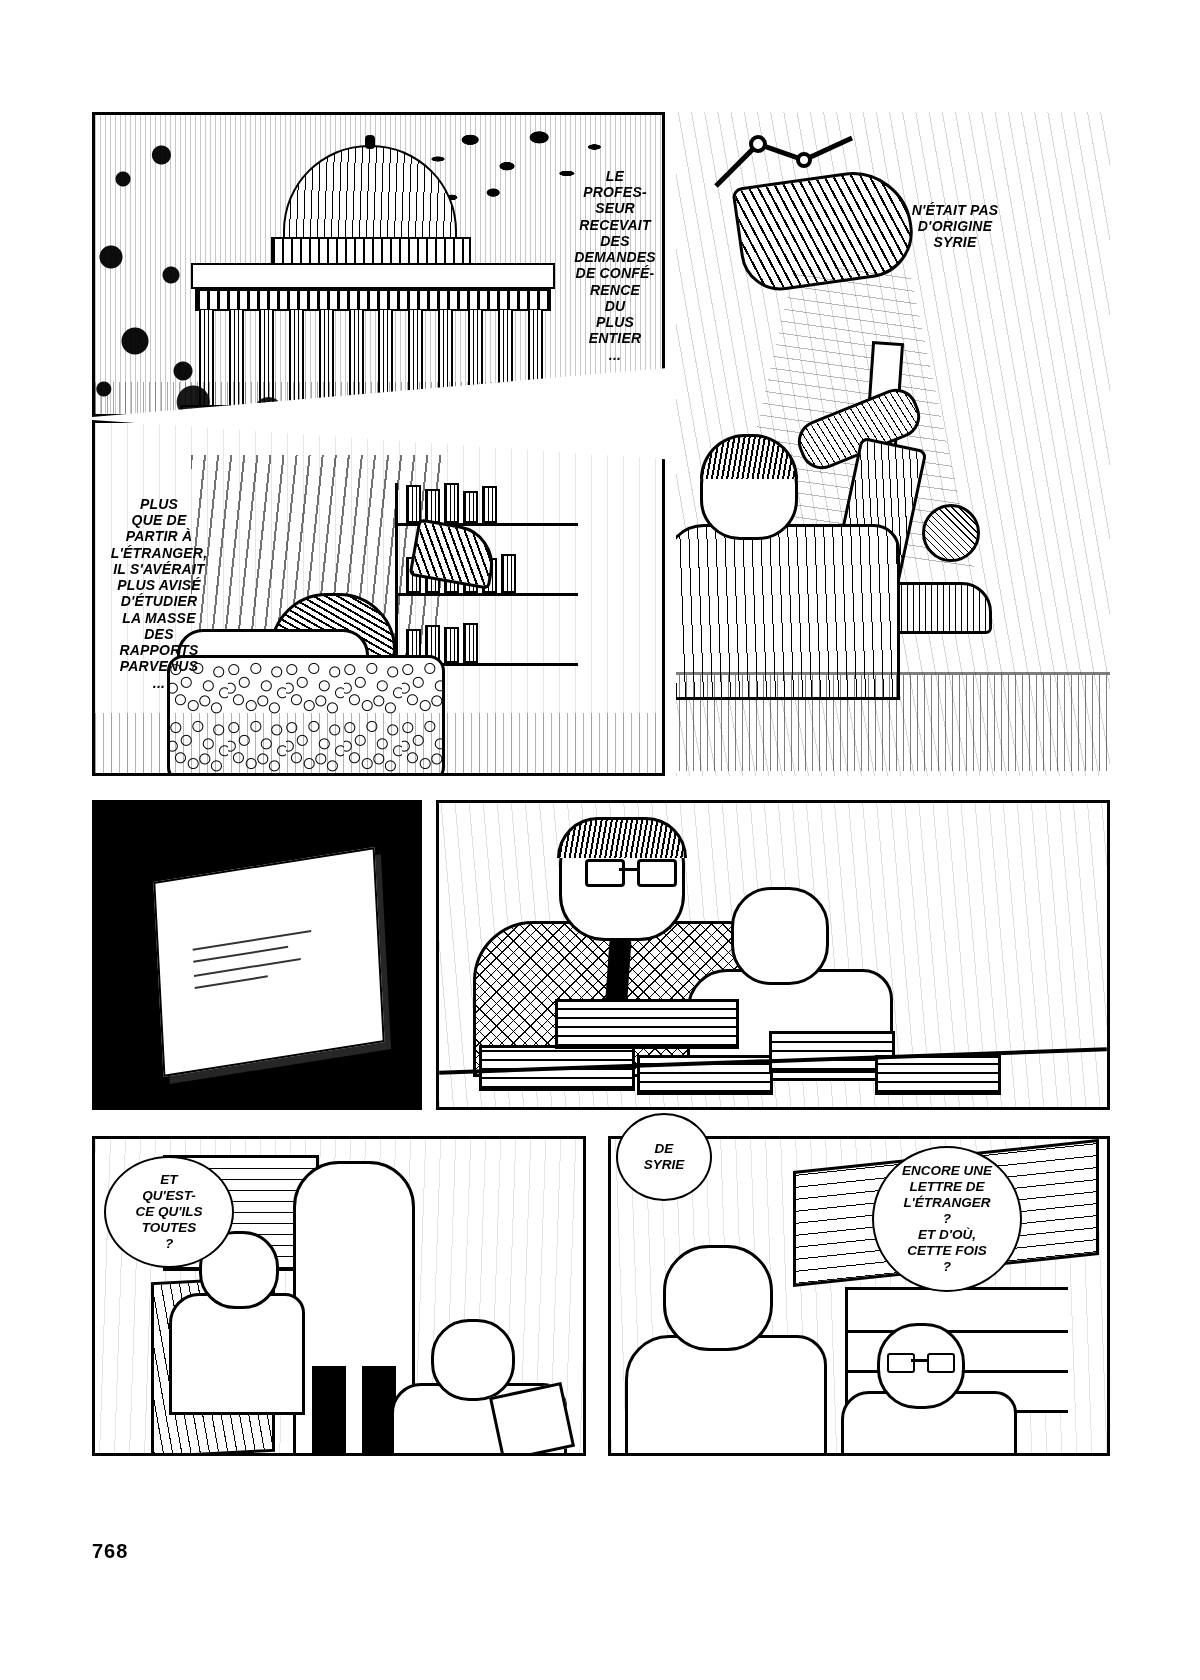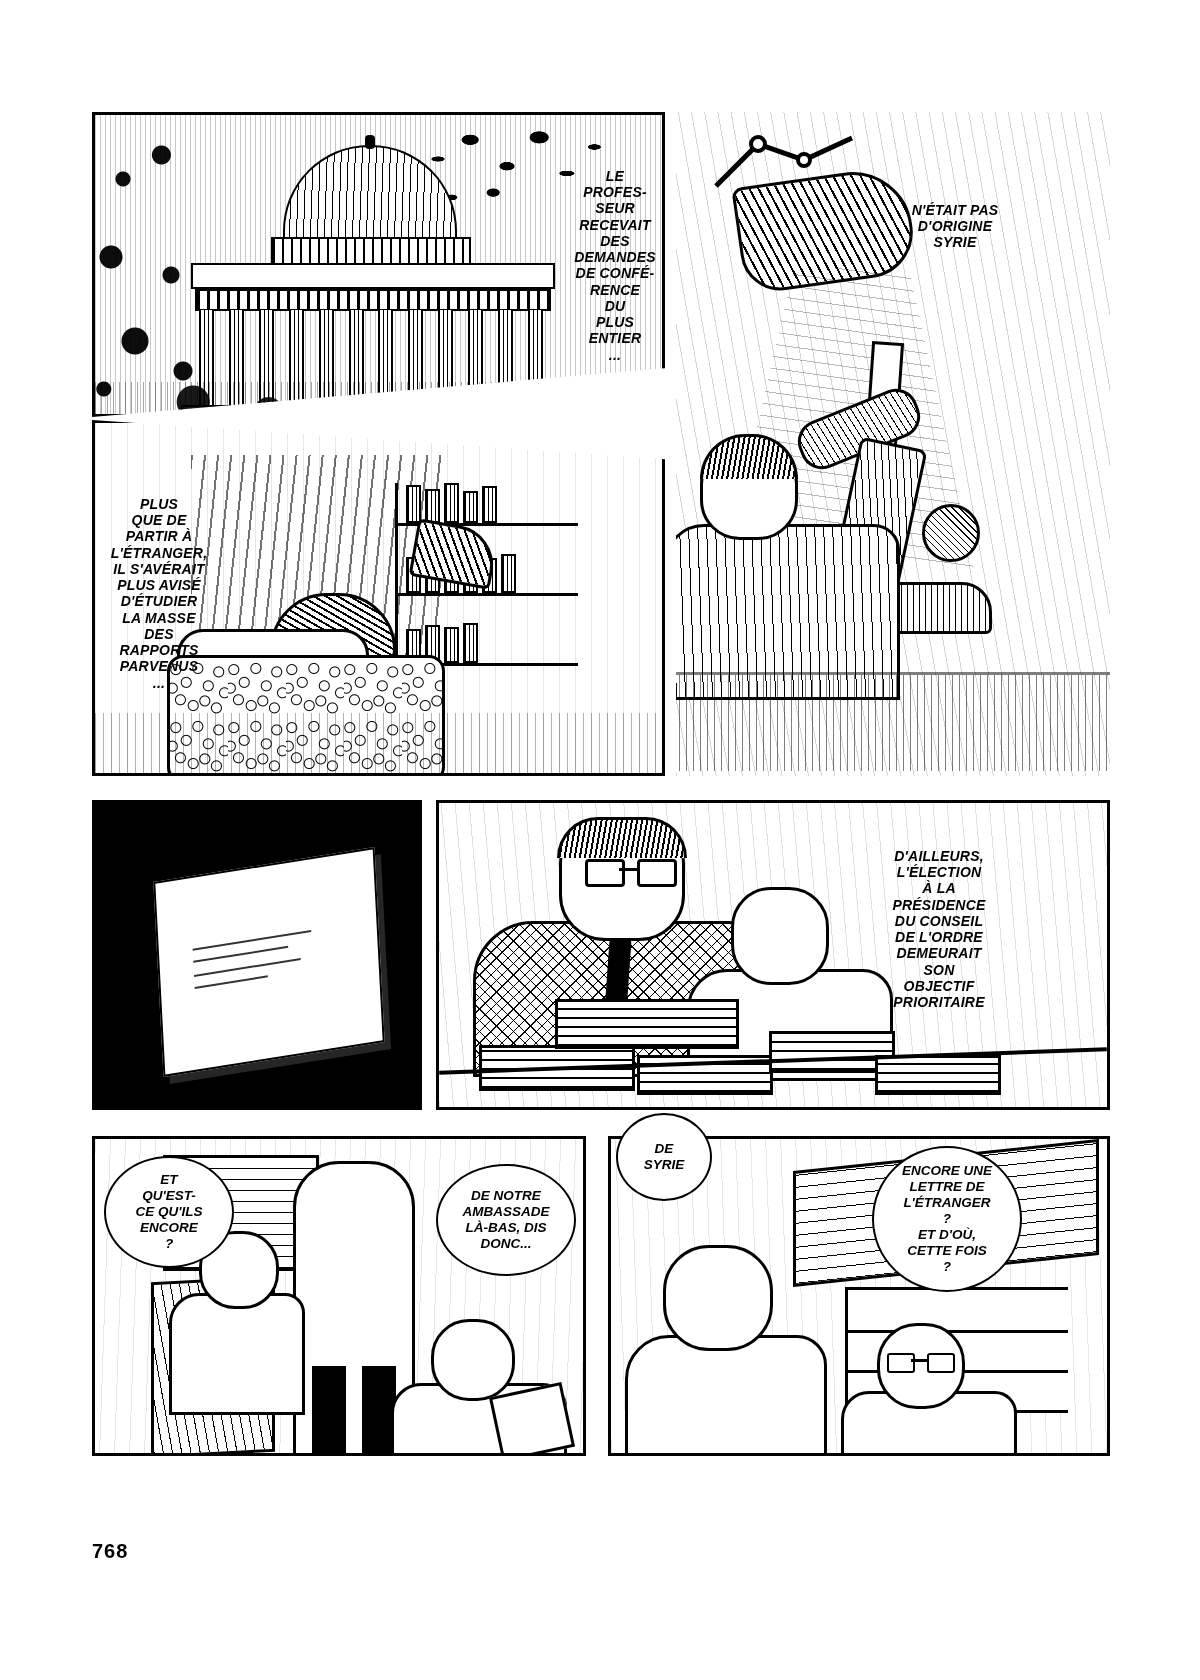--- a/index.html
+++ b/index.html
@@ -586,51 +586,37 @@
     </div>
     <div class="smallman-coat"></div>
     <div class="smallman-head"></div>
     <div class="stack" style="left:40px;top:242px;width:150px;height:40px;"></div>
     <div class="stack" style="left:198px;top:252px;width:130px;height:34px;"></div>
     <div class="stack" style="left:116px;top:196px;width:178px;height:44px;"></div>
     <div class="stack" style="left:330px;top:228px;width:120px;height:36px;"></div>
     <div class="stack" style="left:436px;top:252px;width:120px;height:34px;"></div>
     <div class="deskline"></div>
   </div>
-  <div class="caption" style="left:868px;top:848px;width:142px;">D'AILLEURS,
-L'ÉLECTION
-À LA
-PRÉSIDENCE
-DU CONSEIL
-DE L'ORDRE
-DEMEURAIT
-SON
-OBJECTIF
-PRIORITAIRE</div>
 
   <div class="panel p6">
     <div class="bgh"></div>
     <div class="boxes"></div>
     <div class="standman"></div>
     <div class="chair"></div>
     <div class="sitman-body"></div>
     <div class="sitman-head"></div>
     <div class="seatman-body"></div>
     <div class="seatman-head"></div>
     <div class="paper"></div>
   </div>
   <div class="bubble" style="left:104px;top:1156px;width:130px;height:112px;">ET
 QU'EST-
 CE QU'ILS
-ENCORE
+TOUTES
 ?</div>
-  <div class="bubble" style="left:436px;top:1164px;width:140px;height:112px;">DE NOTRE
-AMBASSADE
-LÀ-BAS, DIS
-DONC...</div>
 
   <div class="panel p7">
     <div class="bgh"></div>
     <div class="slab7"></div>
     <div class="shelf7">
       <i style="top:40px;"></i>
         <i style="top:80px;"></i>
     </div>
     <div class="m7a-body"></div>
     <div class="m7a-head"></div>

